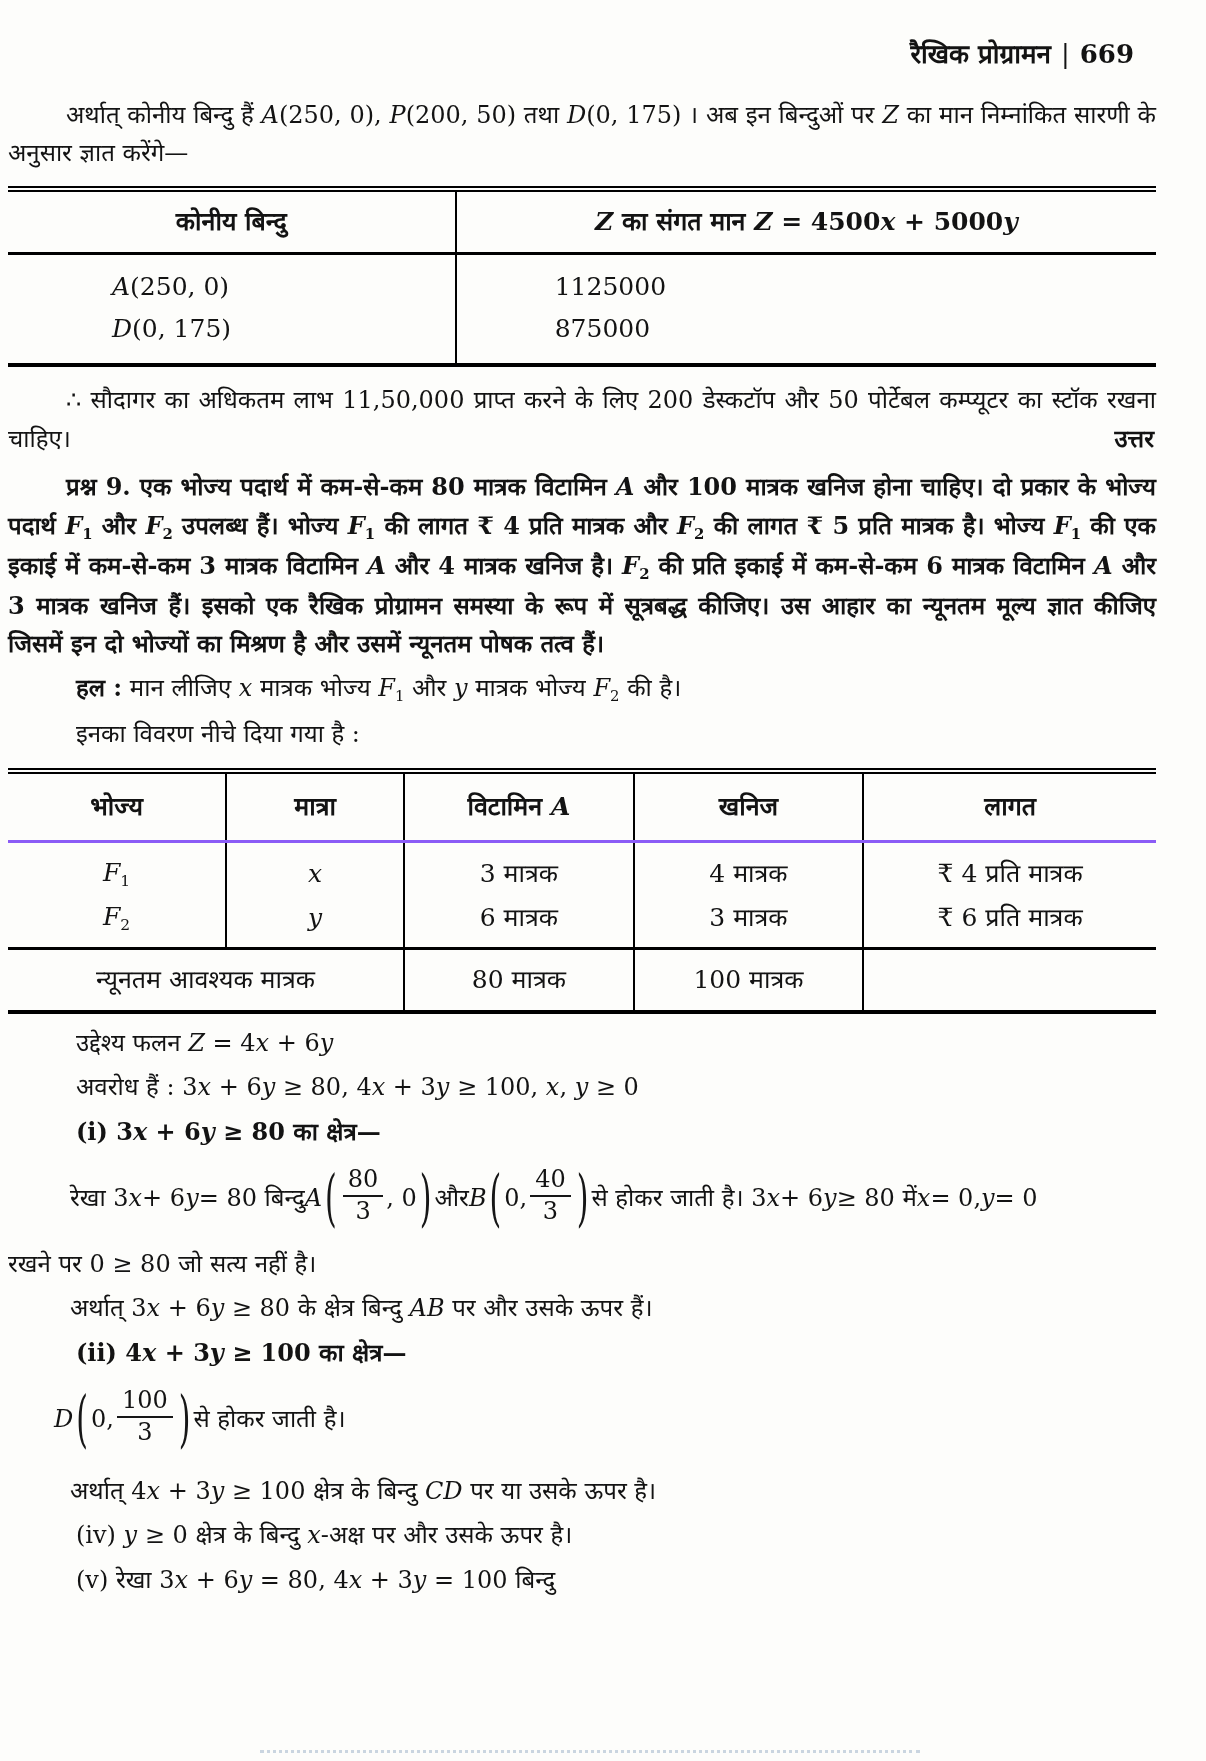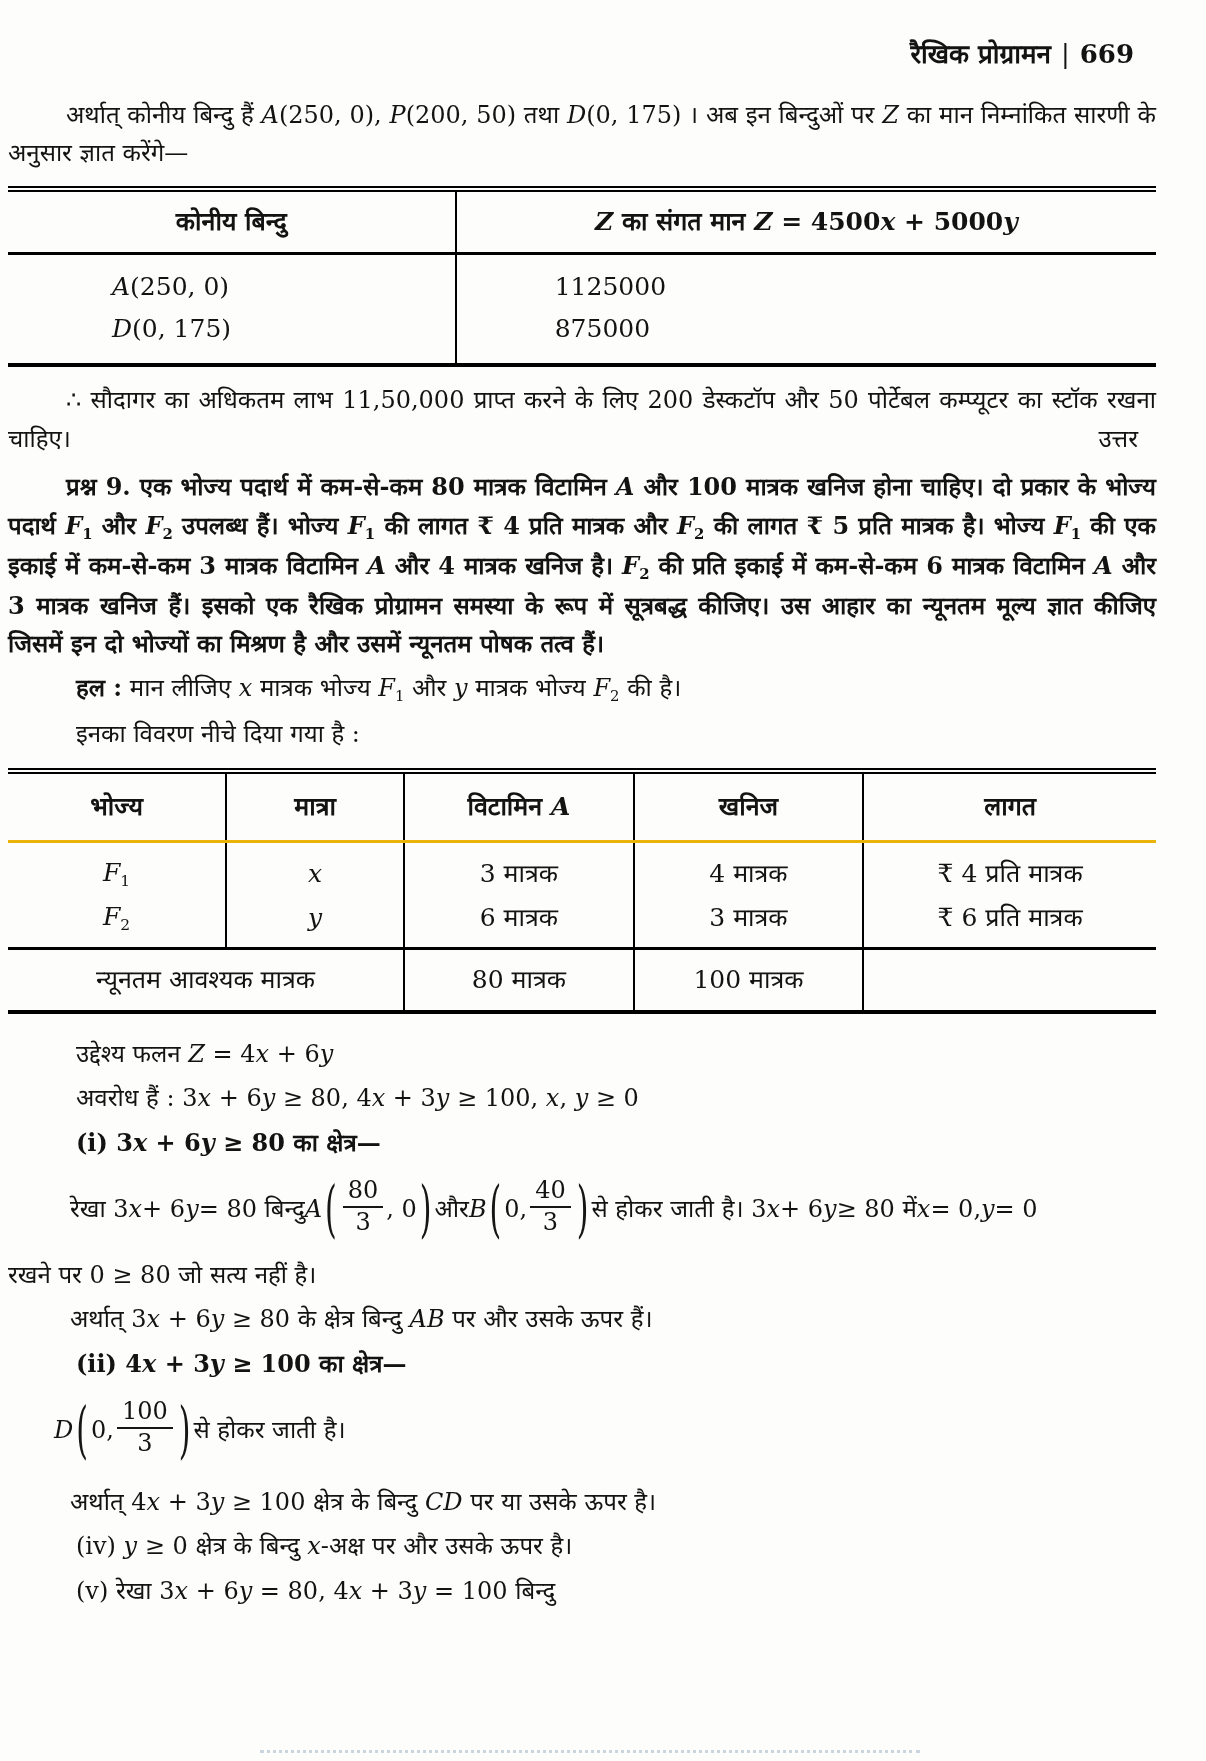--- a/index.html
+++ b/index.html
@@ -21,39 +21,39 @@
   
   .pg-header{text-align:right;padding-right:22px;font-weight:700;font-size:26px;margin-bottom:20px;}
   .pg-header .sep{padding:0 10px;font-weight:400;}
   
   .para{text-indent:58px;margin:0;text-align:justify;}
   .line{white-space:nowrap;}
   .ind{padding-left:68px;}
   .ind2{padding-left:62px;}
   .ind3{padding-left:46px;}
   .boldline{font-weight:700;}
-  .mt6{margin-top:6px;} .mt14{margin-top:21px;}
+  .mt6{margin-top:6px;} .mt14{margin-top:10px;}
   .fl{height:94px;display:flex;align-items:center;white-space:nowrap;}
   
   .concl{position:relative;margin-top:14px;}
-  .concl .answer{position:absolute;right:18px;bottom:0;font-weight:400;}
+  .concl .answer{position:absolute;right:2px;bottom:0;font-weight:700;}
   .question{font-weight:700;margin-top:10px;}
   
   table{border-collapse:collapse;width:1148px;margin-top:14px;table-layout:fixed;}
   .t1{border-top:6px double #000;border-bottom:4px solid #000;}
   .t1 th{border-bottom:3px solid #000;height:58px;font-size:25px;}
   .t1 th.c1{text-align:center;}
   .t1 th.c2,.t1 td.c2{border-left:2px solid #000;}
   .t1 td{height:40px;font-size:25px;}
   .t1 td.c1{padding-left:104px;}
   .t1 td.c2{padding-left:98px;}
   .t1 tbody tr:first-child td{padding-top:12px;}
   .t1 tbody tr:last-child td{padding-bottom:14px;}
   .t2{border-top:6px double #000;border-bottom:4px solid #000;}
-  .t2 th{border-bottom:3px solid #eab308;height:64px;font-size:25px;text-align:center;}
+  .t2 th{border-bottom:3px solid #8b5cf6;height:64px;font-size:25px;text-align:center;}
   .t2 td{text-align:center;font-size:25px;height:42px;}
   .t2 .bl{border-left:2px solid #000;}
   .t2 tbody tr:first-child td{padding-top:10px;}
   .t2 tbody tr:nth-child(2) td{padding-bottom:8px;}
   .t2 tr.footer td{border-top:3px solid #000;height:58px;}
   
   .scan-artifact{position:absolute;left:260px;bottom:8px;width:660px;border-top:3px dotted rgba(140,165,190,0.45);}
 </style>
 </head>
 <body>

